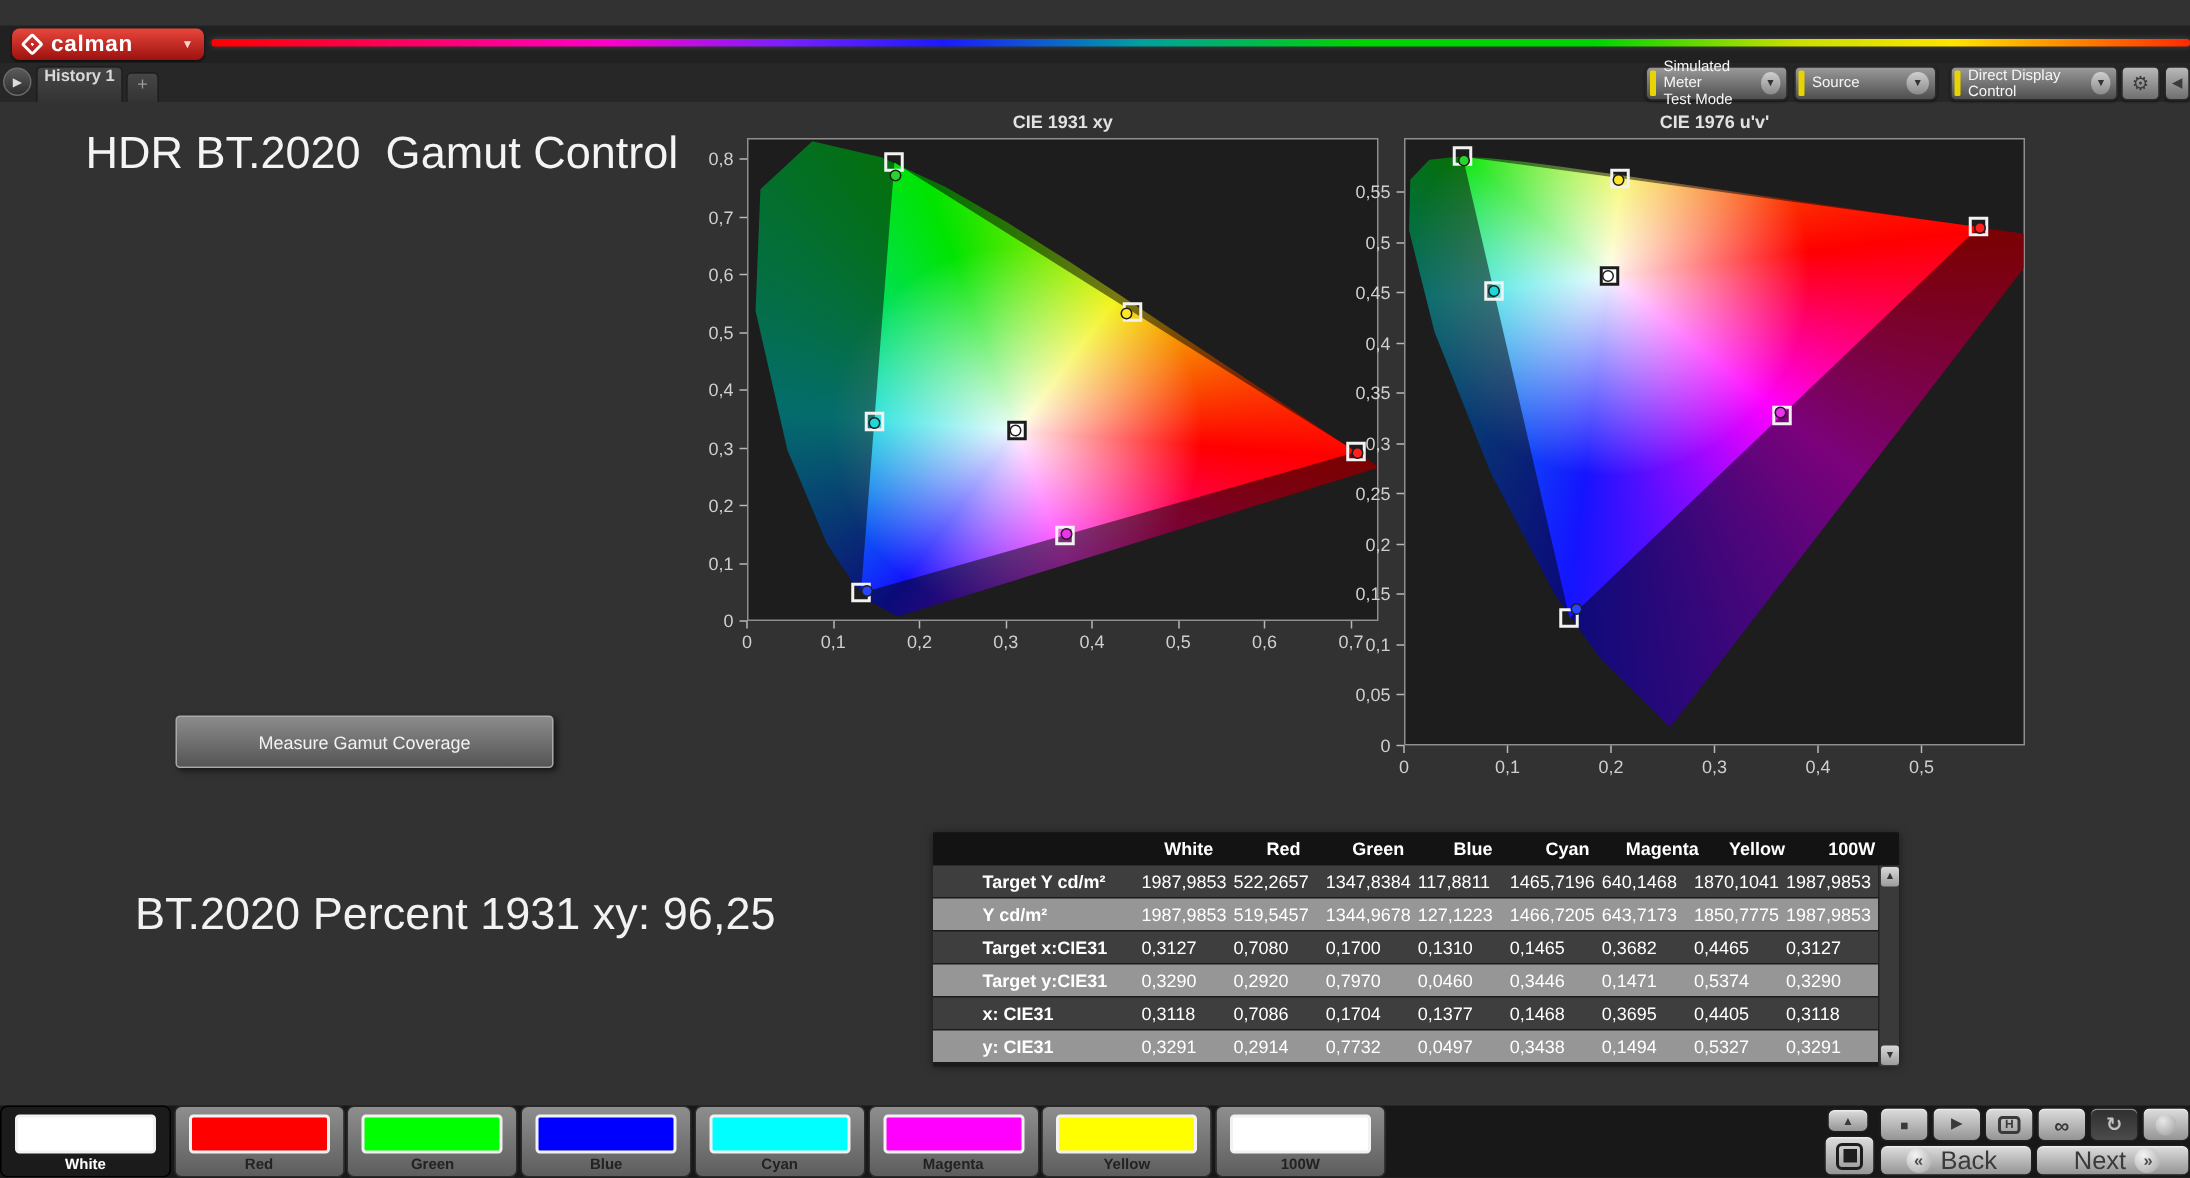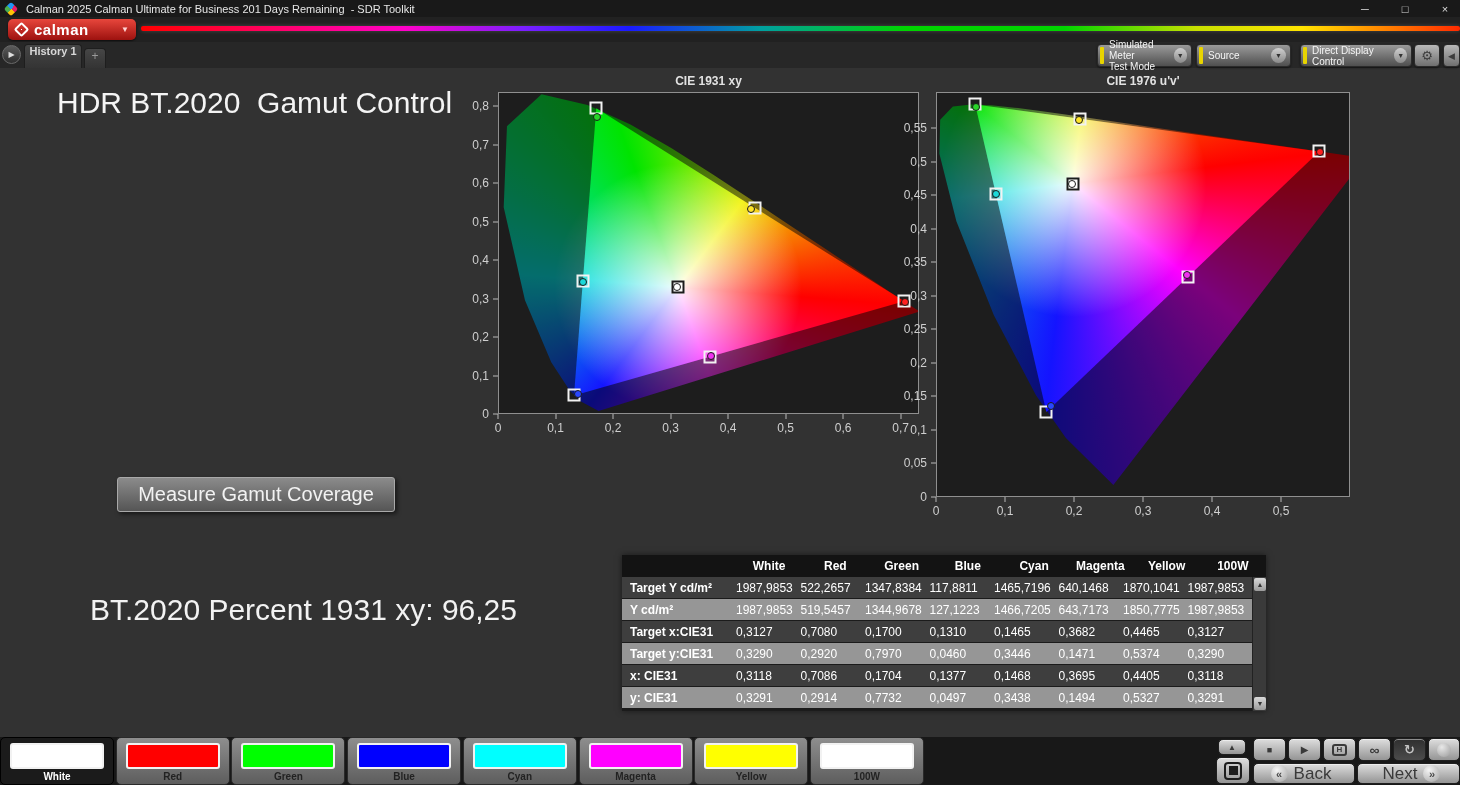--- a/index.html
+++ b/index.html
@@ -32,21 +32,21 @@
   .tab.add  { left:84px; width:22px; top:6px; height:20px; color:#9a9a9a; font-size:12px; }
 
   .dropbtn { position:absolute; top:2px; height:23px; border-radius:4px; background:linear-gradient(#9a9a9a,#4f4f4f); border:1px solid #2a2a2a; color:#f6f6f6; font-size:10px; line-height:11px; display:flex; align-items:center; box-shadow:0 1px 2px rgba(0,0,0,.5); }
   .ybar { position:absolute; left:2px; top:2px; bottom:2px; width:4px; background:#e8d400; border-radius:1px; }
   .droptext { margin-left:11px; margin-right:auto; }
   .dcaret { width:15px; height:15px; border-radius:50%; background:linear-gradient(#cfcfcf,#8a8a8a); color:#333; font-size:7px; display:flex; align-items:center; justify-content:center; margin-right:4px; }
   .sqbtn { position:absolute; top:2px; height:23px; border-radius:4px; background:linear-gradient(#b9b9b9,#6f6f6f); border:1px solid #2a2a2a; color:#3c3c3c; display:flex; align-items:center; justify-content:center; box-shadow:0 1px 2px rgba(0,0,0,.5); }
 
   
   .headline { position:absolute; left:57px; top:86px; font-size:30px; color:#f4f4f4; white-space:pre; }
-  .measure-btn { position:absolute; left:117px; top:477px; width:278px; height:35px; border-radius:3px; background:linear-gradient(#8b8b8b,#555); border:1px solid #a9a9a9; color:#f2f2f2; font-size:20px; display:flex; align-items:center; justify-content:center; box-shadow:2px 2px 4px rgba(0,0,0,.55); }
+  .measure-btn { position:absolute; left:117px; top:477px; width:252px; height:35px; border-radius:3px; background:linear-gradient(#8b8b8b,#555); border:1px solid #a9a9a9; color:#f2f2f2; font-size:12px; display:flex; align-items:center; justify-content:center; box-shadow:2px 2px 4px rgba(0,0,0,.55); }
   .result { position:absolute; left:90px; font-size:30px; color:#f2f2f2; }
   .result.r1 { top:593px; } .result.r2 { top:660px; }
 
   
   .chart { position:absolute; }
   .chart-title { position:absolute; left:0; right:0; top:-18px; text-align:center; font-size:12px; font-weight:bold; color:#e2e2e2; }
   .plot { position:absolute; inset:0; background:#1d1d1d; border:1px solid #8f8f8f; overflow:hidden; }
   .fill { position:absolute; inset:0; }
   .c1-fill { background:
       radial-gradient(circle at 42.7% 60.7%, rgba(255,255,255,.95) 0%, rgba(255,255,255,0) 40%),
@@ -65,21 +65,21 @@
   .ydash { position:absolute; width:5px; height:1px; background:#b8b8b8; left:-5px; transform:translateY(-.5px); }
   .ylab { position:absolute; left:-53px; width:44px; text-align:right; transform:translateY(-50%); color:#cfcfcf; font-size:12px; }
 
   
   .dtable { position:absolute; left:622px; top:555px; width:644px; height:156px; background:#1b1b1b; box-shadow:0 0 6px rgba(0,0,0,.5); }
   .thead { display:flex; height:22px; background:#131313; color:#fff; font-size:12px; font-weight:bold; align-items:center; }
   .tbody { position:absolute; left:0; top:22px; right:14px; bottom:0; }
   .trow { display:flex; height:21px; margin-bottom:1px; align-items:center; color:#fff; font-size:12px; }
   .trow.dark  { background:#3e3e3e; }
   .trow.light { background:#969696; }
-  .tlabel { width:114px; padding-left:8px; font-weight:bold; }
+  .tlabel { width:114px; padding-left:8px; font-weight:bold;margin-left:25px; }
   .tcell { flex:1; text-align:left; }
   .thead .tcell { text-align:center; }
   .thead .tlabel { font-weight:normal; }
   .tscroll { position:absolute; right:0; top:22px; bottom:0; width:14px; background:#3a3a3a; border-left:1px solid #222; }
   .sarrow { position:absolute; left:1px; width:12px; height:13px; border-radius:2px; background:linear-gradient(#d9d9d9,#9b9b9b); color:#333; font-size:7px; display:flex; align-items:center; justify-content:center; }
   .sarrow.up { top:1px; } .sarrow.dn { bottom:1px; }
 
   
   .bottombar { position:absolute; left:0; top:737px; width:1460px; height:48px; background:#181818; }
   .swatch { position:absolute; top:0; height:48px; border-radius:5px; background:linear-gradient(#8e8e8e,#5d5d5d); border:1px solid #2a2a2a; }
@@ -95,29 +95,20 @@
   .frame-ic { width:15px; height:12px; border:2px solid #3a3a3a; border-radius:3px; font-size:8px; font-weight:bold; color:#3a3a3a; display:flex; align-items:center; justify-content:center; line-height:0; }
   .led { width:14px; height:14px; border-radius:50%; background:radial-gradient(circle at 35% 30%,#e8e8e8,#9a9a9a); }
   .sq-in-sq { width:18px; height:18px; border:2.5px solid #1d1d1d; border-radius:4px; display:flex; align-items:center; justify-content:center; }
   .sq-in-sq > div { width:9px; height:9px; background:#1d1d1d; }
 </style>
 </head>
 <body>
 
 <div id="app">
 
-  <div class="titlebar">
-    <div class="appicon"></div>
-    <div class="wintitle">Calman 2025 Calman Ultimate for Business 201 Days Remaining  - SDR Toolkit</div>
-    <div class="winbtns">
-      <div class="winbtn">─</div>
-      <div class="winbtn">□</div>
-      <div class="winbtn">×</div>
-    </div>
-  </div>
 
   <div class="brandbar">
     <div class="logo">
       <div class="logo-diamond"></div>
       <div class="logo-text">calman</div>
       <div class="logo-caret">▼</div>
     </div>
     <div class="rainbow"></div>
   </div>
 

